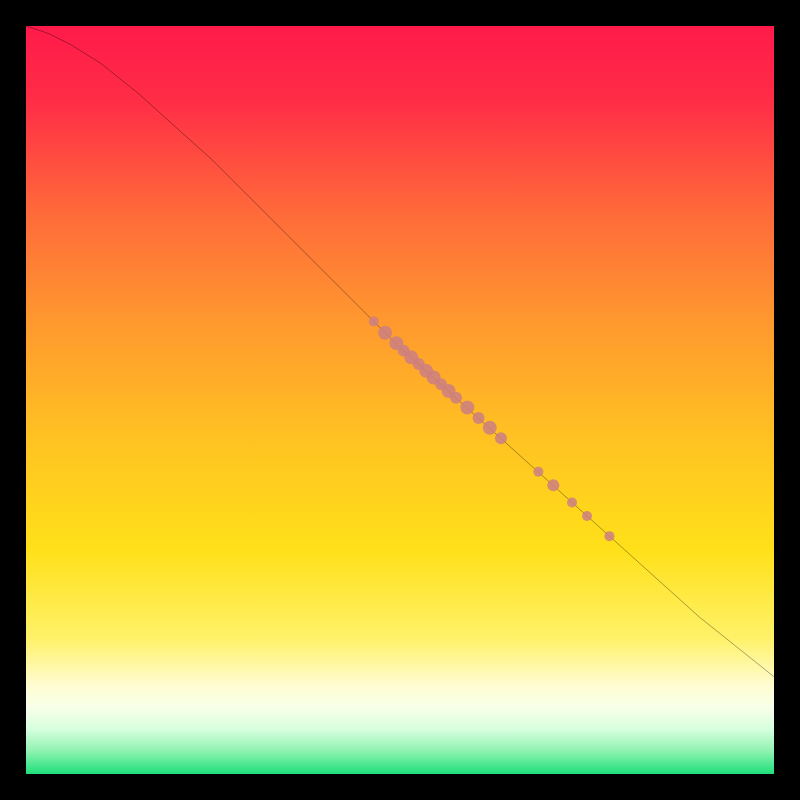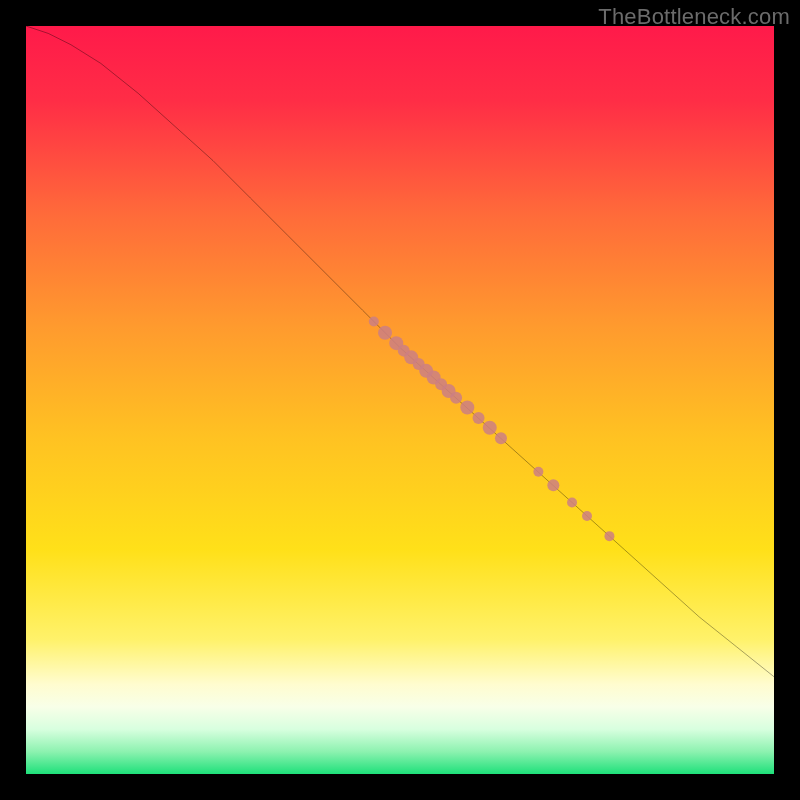--- a/index.html
+++ b/index.html
@@ -93,14 +93,13 @@
           <circle cx="68.50" cy="59.60" r="0.668" fill="#cc7f83" fill-opacity="0.85"></circle>
           <circle cx="70.50" cy="61.40" r="0.802" fill="#cc7f83" fill-opacity="0.85"></circle>
           <circle cx="73.00" cy="63.70" r="0.668" fill="#cc7f83" fill-opacity="0.85"></circle>
           <circle cx="75.00" cy="65.50" r="0.668" fill="#cc7f83" fill-opacity="0.85"></circle>
           <circle cx="78.00" cy="68.20" r="0.668" fill="#cc7f83" fill-opacity="0.85"></circle>
         </g>
     </svg>
 
   </div>
 
-  <div class="watermark">TheBottleneck.com</div>
 </div>
 
 </body></html>

